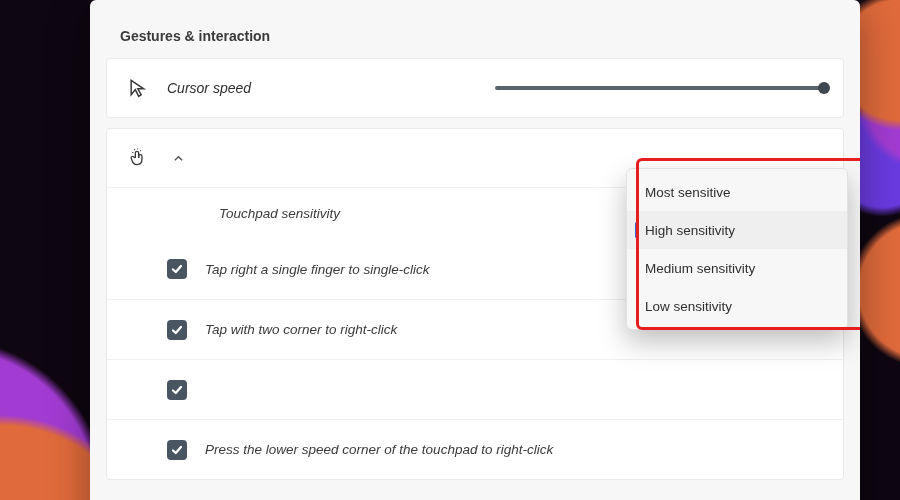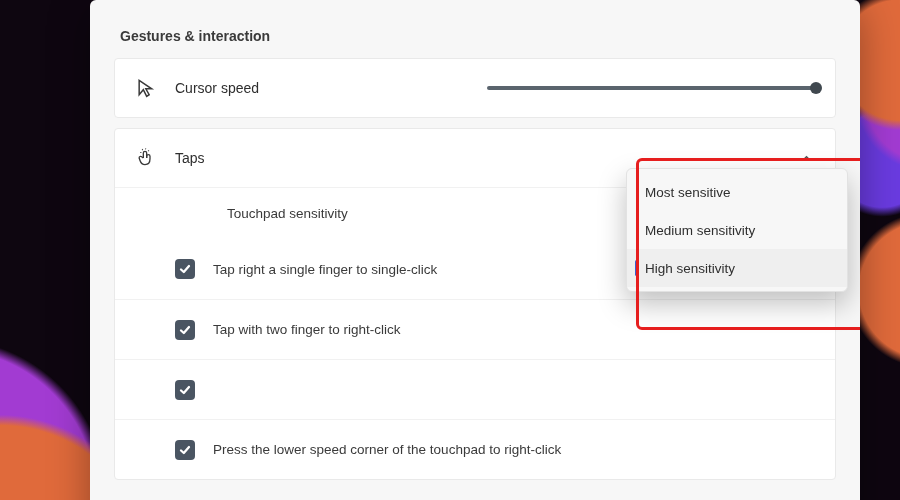--- a/index.html
+++ b/index.html
@@ -18,21 +18,21 @@
         radial-gradient(circle at 98% 32%, #6a3be0 0 5%, transparent 6%),
         radial-gradient(circle at 103% 58%, #e06a3b 0 7%, transparent 8%),
         #0e0610;}
 
     .panel{position:absolute;left:90px;top:0;right:40px;bottom:-40px;
       background:#f7f7f7;border-radius:6px;padding:24px 0 0 0;overflow:hidden;
       box-shadow:0 10px 40px rgba(0,0,0,.35);}
 
     .section-title{font-weight:600;color:#3a3a3a;padding:4px 30px 14px 30px;}
 
-    .cards{padding:0 24px;}
+    .cards{padding:0 16px;font-style:italic;}
     .card{background:#fff;border:1px solid #e9e9e9;border-radius:4px;overflow:hidden;}
     .card + .card{margin-top:10px;}
 
     .row{display:flex;align-items:center;min-height:60px;padding:0 18px;
       border-top:1px solid #f1f1f1;}
     .card .row:first-child{border-top:0;}
     .sub .row{padding-left:60px;}
     .row.header{min-height:58px;}
 
     .icon-slot{width:24px;height:24px;display:flex;align-items:center;justify-content:center;
@@ -101,21 +101,20 @@
 
       <div class="card">
         <div class="row header">
           <span class="icon-slot">
             <svg viewBox="0 0 24 24" width="20" height="20" fill="none" stroke="currentColor" stroke-width="1.6">
               <path d="M10 12 V6 a2 2 0 0 1 4 0 v6"></path>
               <path d="M14 12 V10 a2 2 0 0 1 4 0 v3 c0 4 -2 7 -6 7 c-3 0 -5 -2 -6 -5 l-1 -3 a1.8 1.8 0 0 1 3 -1.5 L10 12"></path>
               <path d="M7 6 a5 5 0 0 1 10 0" stroke-dasharray="1 3"></path>
             </svg>
           </span>
-          <div class="label">Taps</div>
           <span class="chev">
             <svg viewBox="0 0 12 12" fill="none" stroke="currentColor" stroke-width="1.5">
               <path d="M2 8 L6 4 L10 8"></path>
             </svg>
           </span>
         </div>
 
         <div class="row sub-title-row">
           <div class="sub-title">Touchpad sensitivity</div>
         </div>
@@ -128,21 +127,21 @@
                 </svg>
             </span>
             <div class="label">Tap right a single finger to single-click</div>
           </div>
           <div class="row">
             <span class="ck">
               <svg viewBox="0 0 12 12" fill="none" stroke-width="2.3" stroke-linecap="round" stroke-linejoin="round">
                   <path d="M2 6.5 L4.8 9 L10 3"></path>
                 </svg>
             </span>
-            <div class="label">Tap with two finger to right-click</div>
+            <div class="label">Tap with two corner to right-click</div>
           </div>
           <div class="row">
             <span class="ck">
               <svg viewBox="0 0 12 12" fill="none" stroke-width="2.3" stroke-linecap="round" stroke-linejoin="round">
                   <path d="M2 6.5 L4.8 9 L10 3"></path>
                 </svg>
             </span>
           </div>
           <div class="row">
             <span class="ck">
@@ -153,20 +152,21 @@
             <div class="label">Press the lower speed corner of the touchpad to right-click</div>
           </div>
         </div>
       </div>
 
     </div>
 
     <div class="popup-anchor">
       <div class="popup">
         <div class="opt">Most sensitive</div>
+        <div class="opt hover selbar">High sensitivity</div>
         <div class="opt">Medium sensitivity</div>
-        <div class="opt hover selbar">High sensitivity</div>
+        <div class="opt">Low sensitivity</div>
       </div>
       <div class="highlight"></div>
     </div>
 
   </div>
 </div>
 
 </body></html>

